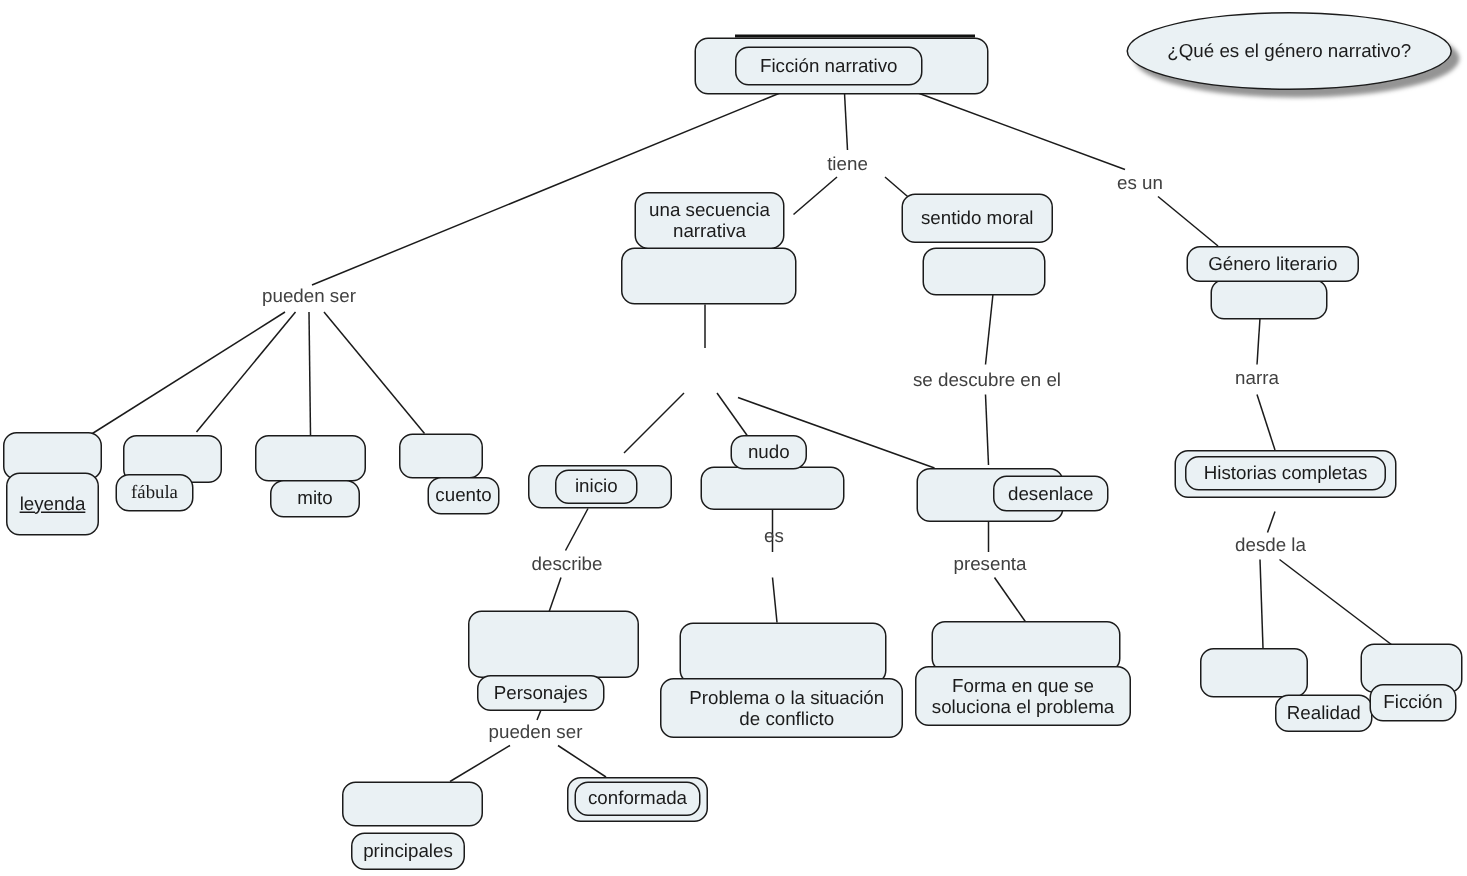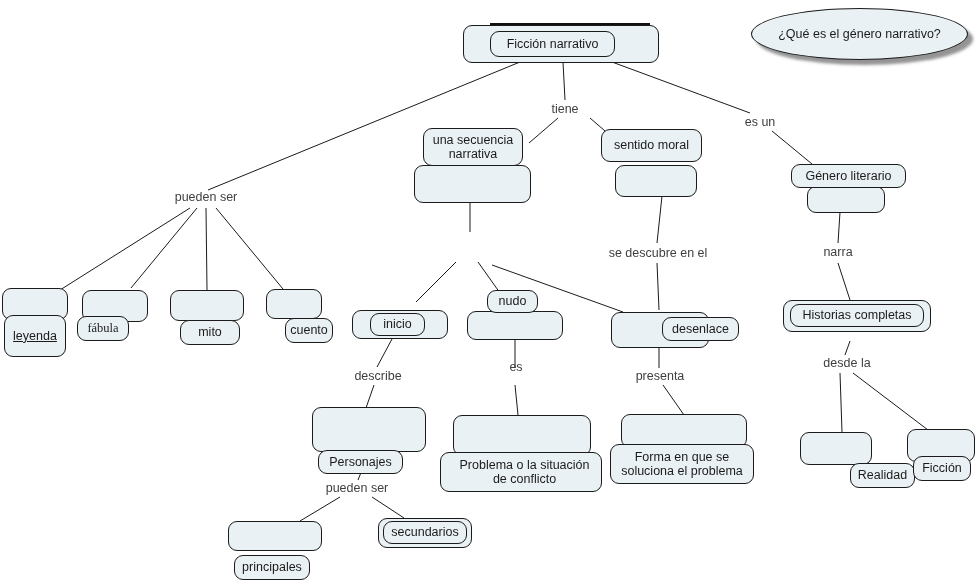--- a/index.html
+++ b/index.html
@@ -221,21 +221,21 @@
     <div class="label-box" style="left:617px; top:317px; width:77px; height:24px;margin-left:45px;">desenlace</div>
   </div>
 
   <div class="node">
     <div class="nested-outer" style="left:783px; top:300px; width:148px; height:32px;"></div>
     <div class="label-box" style="left:790px; top:304px; width:134px; height:23px;">Historias completas</div>
   </div>
 
   <div class="edge-label" style="left:348px; top:369px; width:60px;">describe</div>
 
-  <div class="edge-label" style="left:500px; top:360px; width:32px;">es</div>
+  <div class="edge-label" style="left:500px; top:350px; width:32px;">es</div>
 
   <div class="edge-label" style="left:628px; top:369px; width:64px;">presenta</div>
 
   <div class="edge-label" style="left:816px; top:356px; width:62px;">desde la</div>
 
   <div class="node">
     <div class="box blank" style="left:312px; top:407px; width:114px; height:45px;"></div>
     <div class="label-box" style="left:318px; top:450px; width:85px; height:24px;">Personajes</div>
   </div>
 
@@ -263,16 +263,16 @@
 
   <div class="edge-label" style="left:311px; top:481px; width:92px;">pueden ser</div>
 
   <div class="node">
     <div class="box blank" style="left:228px; top:521px; width:94px; height:30px;"></div>
     <div class="label-box" style="left:234px; top:555px; width:76px; height:25px;">principales</div>
   </div>
 
   <div class="node">
     <div class="nested-outer" style="left:378px; top:518px; width:94px; height:30px;"></div>
-    <div class="label-box" style="left:383px; top:521px; width:84px; height:23px;">secundarios</div>
+    <div class="label-box" style="left:383px; top:521px; width:84px; height:23px;">conformada</div>
   </div>
 
 </div>
 
 </body></html>

